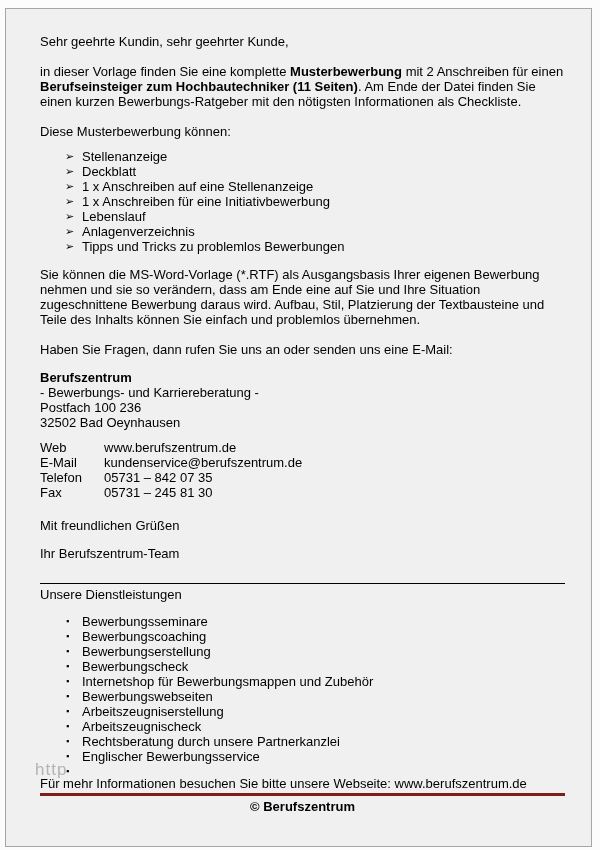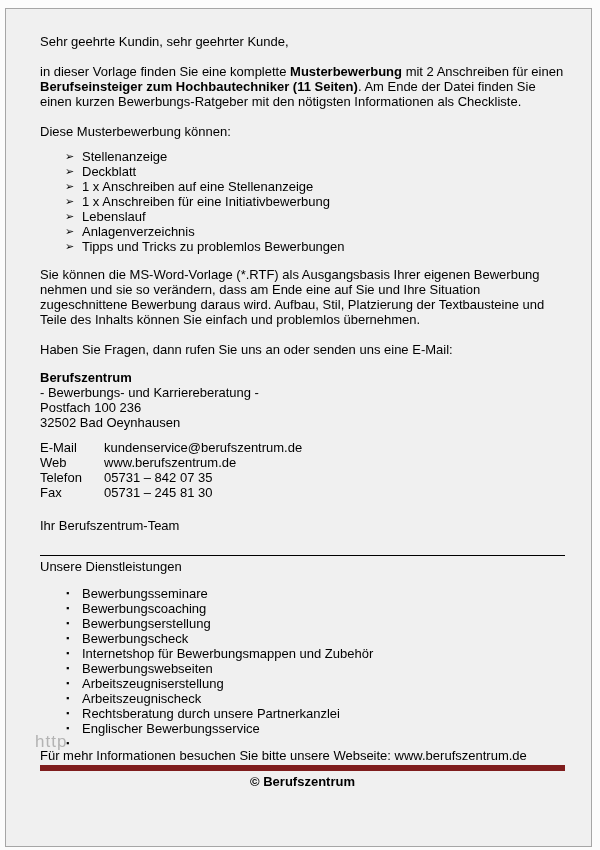--- a/index.html
+++ b/index.html
@@ -45,21 +45,21 @@
   .services-heading { padding-top: 3px; margin-bottom: 12px; }
   .square-list { margin-bottom: 0; }
   .status-hint {
     margin-left: -5px;
     font-size: 17px;
     line-height: 12px;
     color: #b3b3b3;
     letter-spacing: 1px;
   }
   .footer-line {
-    border-bottom: 6px solid #7f1d1d;
+    border-bottom: 3px solid #7f1d1d;
     padding-bottom: 2px;
   }
   .copyright {
     text-align: center;
     font-weight: bold;
     margin-top: 3px;
   }
   b { font-weight: bold; }
 </style>
 </head>
@@ -88,26 +88,27 @@
   <p class="questions-line">Haben Sie Fragen, dann rufen Sie uns an oder senden uns eine E-Mail:</p>
 
   <div class="company-block">
     <div class="company-name">Berufszentrum</div>
     <div>- Bewerbungs- und Karriereberatung -</div>
     <div>Postfach 100 236</div>
     <div>32502 Bad Oeynhausen</div>
   </div>
 
   <div class="contact-block">
+    <div class="contact-row"><span class="contact-label">Web</span><span class="contact-value">www.berufszentrum.de</span></div>
     <div class="contact-row"><span class="contact-label">E-Mail</span><span class="contact-value">kundenservice@berufszentrum.de</span></div>
-    <div class="contact-row"><span class="contact-label">Web</span><span class="contact-value">www.berufszentrum.de</span></div>
     <div class="contact-row"><span class="contact-label">Telefon</span><span class="contact-value">05731 – 842 07 35</span></div>
     <div class="contact-row"><span class="contact-label">Fax</span><span class="contact-value">05731 – 245 81 30</span></div>
   </div>
 
+  <p class="closing">Mit freundlichen Grüßen</p>
   <p class="signature">Ihr Berufszentrum-Team</p>
 
   <div class="services-divider"></div>
   <p class="services-heading">Unsere Dienstleistungen</p>
 
   <ul class="square-list">
     <li><span class="bullet-square">▪</span><span>Bewerbungsseminare</span></li>
     <li><span class="bullet-square">▪</span><span>Bewerbungscoaching</span></li>
     <li><span class="bullet-square">▪</span><span>Bewerbungserstellung</span></li>
     <li><span class="bullet-square">▪</span><span>Bewerbungscheck</span></li>

